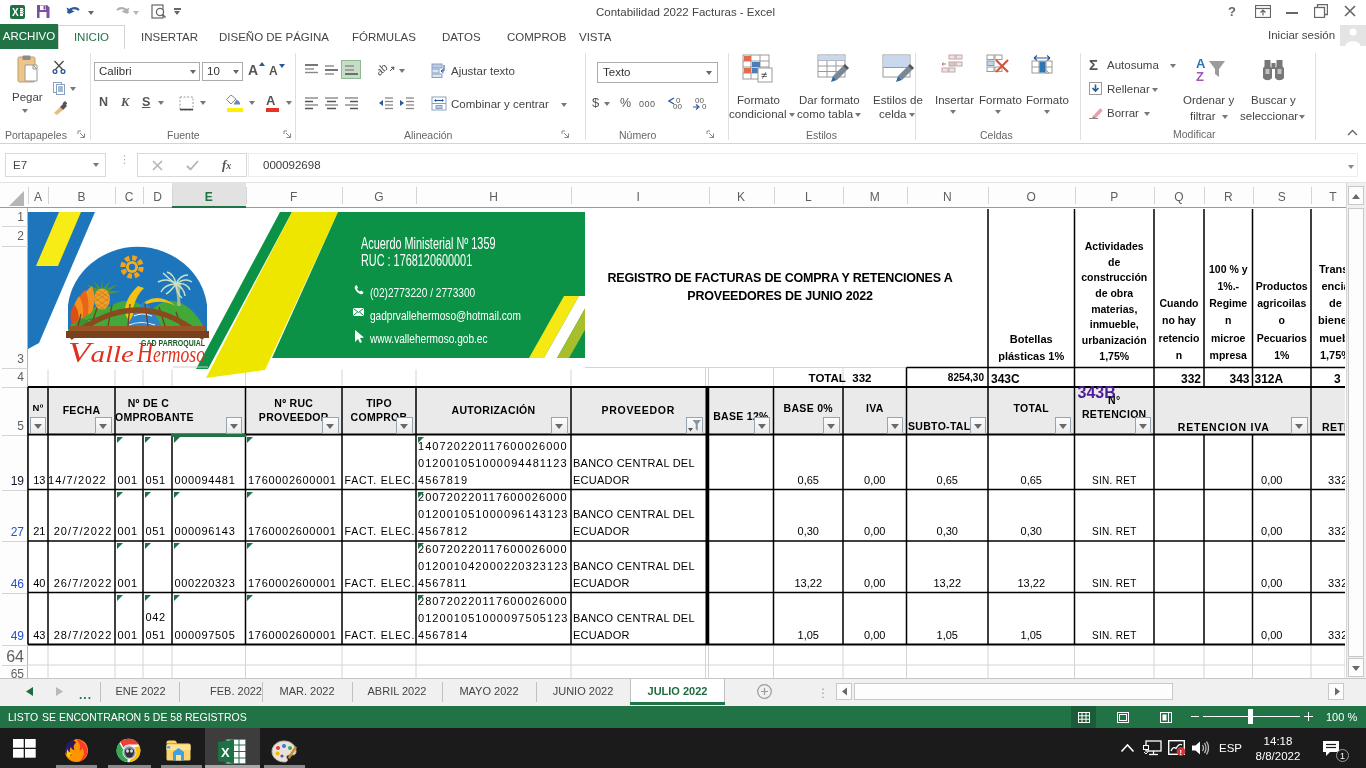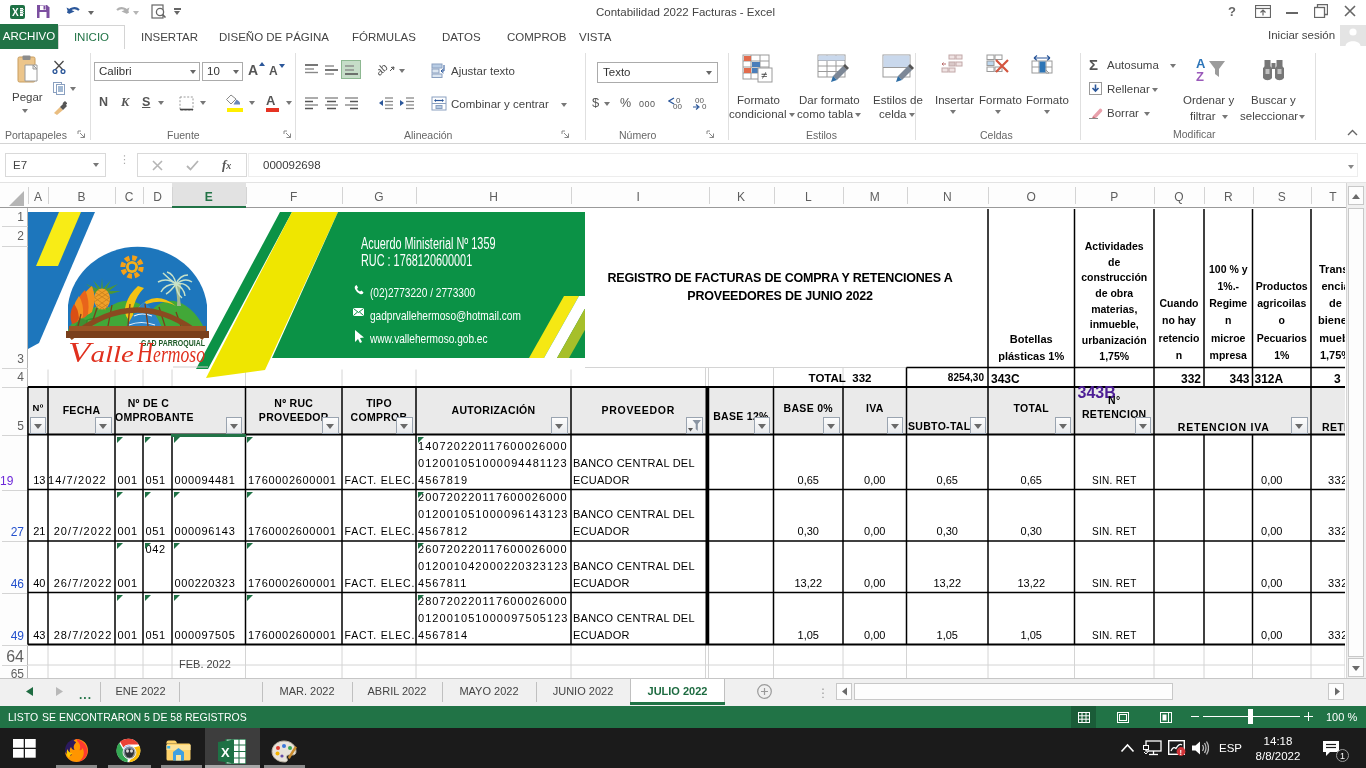--- a/index.html
+++ b/index.html
@@ -439,21 +439,21 @@
 <div class="abs" style="left:1154px;top:187px;width:1px;height:17px;background:#d4d4d4;"></div>
 <div class="abs" style="left:1204px;top:187px;width:1px;height:17px;background:#d4d4d4;"></div>
 <div class="abs" style="left:1252.5px;top:187px;width:1px;height:17px;background:#d4d4d4;"></div>
 <div class="abs" style="left:1311px;top:187px;width:1px;height:17px;background:#d4d4d4;"></div>
 <div class="abs" style="left:0;top:208px;width:28px;height:470px;background:#fdfdfd;border-right:1px solid #b5b5b5;"></div>
 <div class="abs txt" style="left:0;top:210.0px;width:24px;text-align:right;font-size:12px;color:#5f5f5f;">1</div>
 <div class="abs txt" style="left:0;top:229.0px;width:24px;text-align:right;font-size:12px;color:#5f5f5f;">2</div>
 <div class="abs txt" style="left:0;top:351.5px;width:24px;text-align:right;font-size:12px;color:#5f5f5f;">3</div>
 <div class="abs txt" style="left:0;top:370.25px;width:24px;text-align:right;font-size:12px;color:#5f5f5f;">4</div>
 <div class="abs txt" style="left:0;top:418.5px;width:24px;text-align:right;font-size:12px;color:#5f5f5f;">5</div>
-<div class="abs txt" style="left:0;top:473.5px;width:24px;text-align:left;font-size:12px;color:#6d28d9;">19</div>
+<div class="abs txt" style="left:0;top:473.5px;width:24px;text-align:right;font-size:12px;color:#0f172a;">19</div>
 <div class="abs txt" style="left:0;top:525px;width:24px;text-align:right;font-size:12px;color:#2451cd;">27</div>
 <div class="abs txt" style="left:0;top:576.5px;width:24px;text-align:right;font-size:12px;color:#2451cd;">46</div>
 <div class="abs txt" style="left:0;top:628.5px;width:24px;text-align:right;font-size:12px;color:#2451cd;">49</div>
 <div class="abs txt" style="left:0;top:647.75px;width:24px;text-align:right;font-size:16px;color:#5f5f5f;">64</div>
 <div class="abs txt" style="left:0;top:666.5px;width:24px;text-align:right;font-size:12px;color:#5f5f5f;">65</div>
 <div class="abs" style="left:2px;top:226px;width:26px;height:1px;background:#d4d4d4;"></div>
 <div class="abs" style="left:2px;top:246px;width:26px;height:1px;background:#d4d4d4;"></div>
 <div class="abs" style="left:2px;top:367.5px;width:26px;height:1px;background:#d4d4d4;"></div>
 <div class="abs" style="left:2px;top:387px;width:26px;height:1px;background:#d4d4d4;"></div>
 <div class="abs" style="left:2px;top:434.5px;width:26px;height:1px;background:#d4d4d4;"></div>
@@ -828,21 +828,21 @@
     </svg>
 <svg class="abs" style="left:247.0px;top:491.5px;" width="6" height="6" viewBox="0 0 6 6">
       <path d="M0 0 L6 0 L0 6 Z" fill="#1e7145"></path>
     </svg>
 <svg class="abs" style="left:417.5px;top:491.5px;" width="6" height="6" viewBox="0 0 6 6">
       <path d="M0 0 L6 0 L0 6 Z" fill="#1e7145"></path>
     </svg>
 <div class="abs txt" style="left:28px;top:576.5px;width:17.5px;text-align:right;font-size:11px;color:#000;">40</div>
 <div class="abs txt" style="left:48px;top:576.5px;width:64.5px;text-align:right;font-size:11px;color:#000;letter-spacing:1.1px;">26/7/2022</div>
 <div class="abs txt" style="left:117.5px;top:576.5px;font-size:11px;color:#000;letter-spacing:0.6px;">001</div>
-<div class="abs txt" style="left:145.5px;top:543px;font-size:11px;color:#000;letter-spacing:0.6px;">042</div>
+<div class="abs txt" style="left:145.5px;top:611px;font-size:11px;color:#000;letter-spacing:0.6px;">042</div>
 <div class="abs txt" style="left:174.5px;top:576.5px;font-size:11px;color:#000;letter-spacing:0.65px;">000220323</div>
 <div class="abs txt" style="left:248.0px;top:576.5px;font-size:11px;color:#000;letter-spacing:0.7px;">1760002600001</div>
 <div class="abs txt" style="left:344.5px;top:576.5px;font-size:10.5px;color:#000;letter-spacing:0.8px;">FACT. ELEC.</div>
 <div class="abs" style="left:418px;top:540.5px;width:160px;font-size:11px;color:#000;letter-spacing:1.05px;line-height:17px;">
       <div>260720220117600026000</div>
       <div>012001042000220323123</div>
       <div>4567811</div>
     </div>
 <div class="abs" style="left:573px;top:557.5px;width:140px;font-size:11px;color:#000;letter-spacing:0.25px;line-height:17px;">
       <div>BANCO CENTRAL DEL</div>
@@ -919,21 +919,21 @@
 <svg class="abs" style="left:25px;top:687px;" width="9" height="9" viewBox="0 0 9 9">
       <path d="M8 0 L1 4.5 L8 9 Z" fill="#1e6b41"></path>
     </svg>
 <svg class="abs" style="left:55px;top:687px;" width="9" height="9" viewBox="0 0 9 9">
       <path d="M1 0 L8 4.5 L1 9 Z" fill="#b8b8b8"></path>
     </svg>
 <div class="abs txt" style="left:79px;top:688px;font-size:12px;font-weight:bold;color:#217346;letter-spacing:1px;">...</div>
 <div class="abs" style="left:100px;top:682px;width:1px;height:20px;background:#c0c0c0;"></div>
 <div class="abs txt" style="left:102px;top:685px;width:77px;text-align:center;font-size:11px;color:#444;">ENE 2022</div>
 <div class="abs" style="left:179px;top:682px;width:1px;height:20px;background:#c0c0c0;"></div>
-<div class="abs txt" style="left:179px;top:658px;width:83px;text-align:left;font-size:11px;color:#444;">FEB. 2022</div>
+<div class="abs txt" style="left:179px;top:685px;width:83px;text-align:right;font-size:11px;color:#444;">FEB. 2022</div>
 <div class="abs" style="left:262px;top:682px;width:1px;height:20px;background:#c0c0c0;"></div>
 <div class="abs txt" style="left:262px;top:685px;width:90px;text-align:center;font-size:11px;color:#444;">MAR. 2022</div>
 <div class="abs" style="left:352px;top:682px;width:1px;height:20px;background:#c0c0c0;"></div>
 <div class="abs txt" style="left:352px;top:685px;width:90px;text-align:center;font-size:11px;color:#444;">ABRIL 2022</div>
 <div class="abs" style="left:442px;top:682px;width:1px;height:20px;background:#c0c0c0;"></div>
 <div class="abs txt" style="left:442px;top:685px;width:94px;text-align:center;font-size:11px;color:#444;">MAYO 2022</div>
 <div class="abs" style="left:536px;top:682px;width:1px;height:20px;background:#c0c0c0;"></div>
 <div class="abs txt" style="left:536px;top:685px;width:94px;text-align:center;font-size:11px;color:#444;">JUNIO 2022</div>
 <div class="abs" style="left:630px;top:679px;width:95px;height:26px;background:#fff;border-left:1px solid #c0c0c0;border-right:1px solid #c0c0c0;"></div>
 <div class="abs" style="left:630px;top:702px;width:95px;height:3px;background:#217346;"></div>

